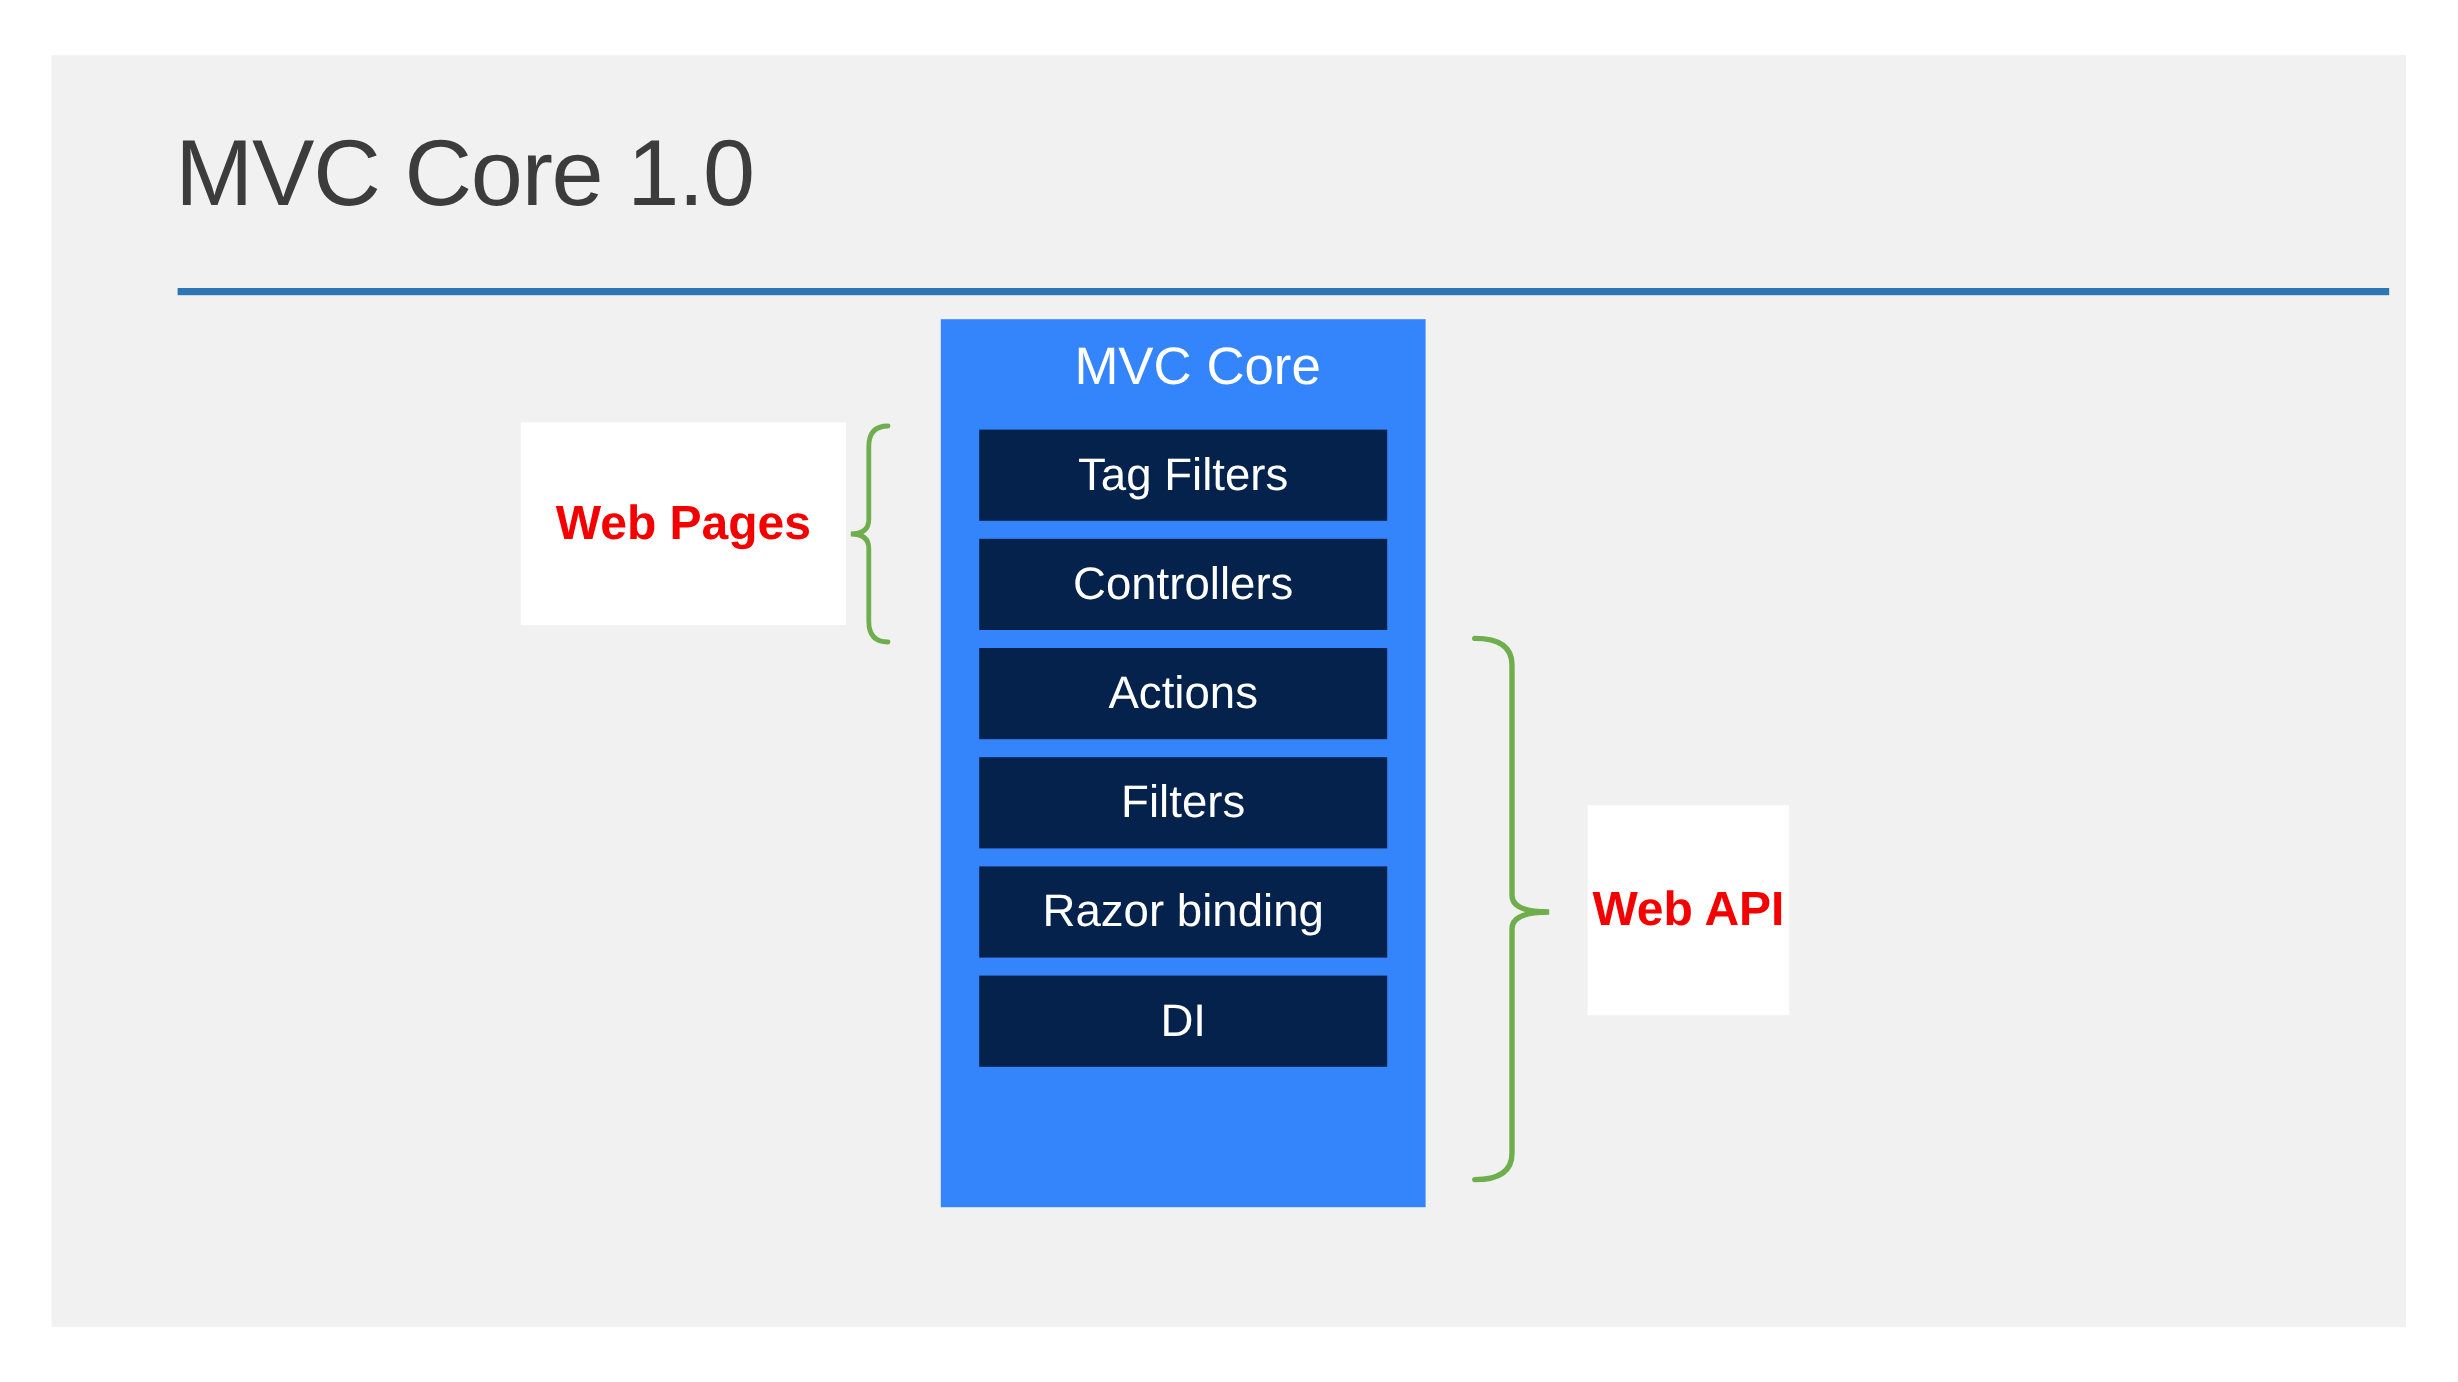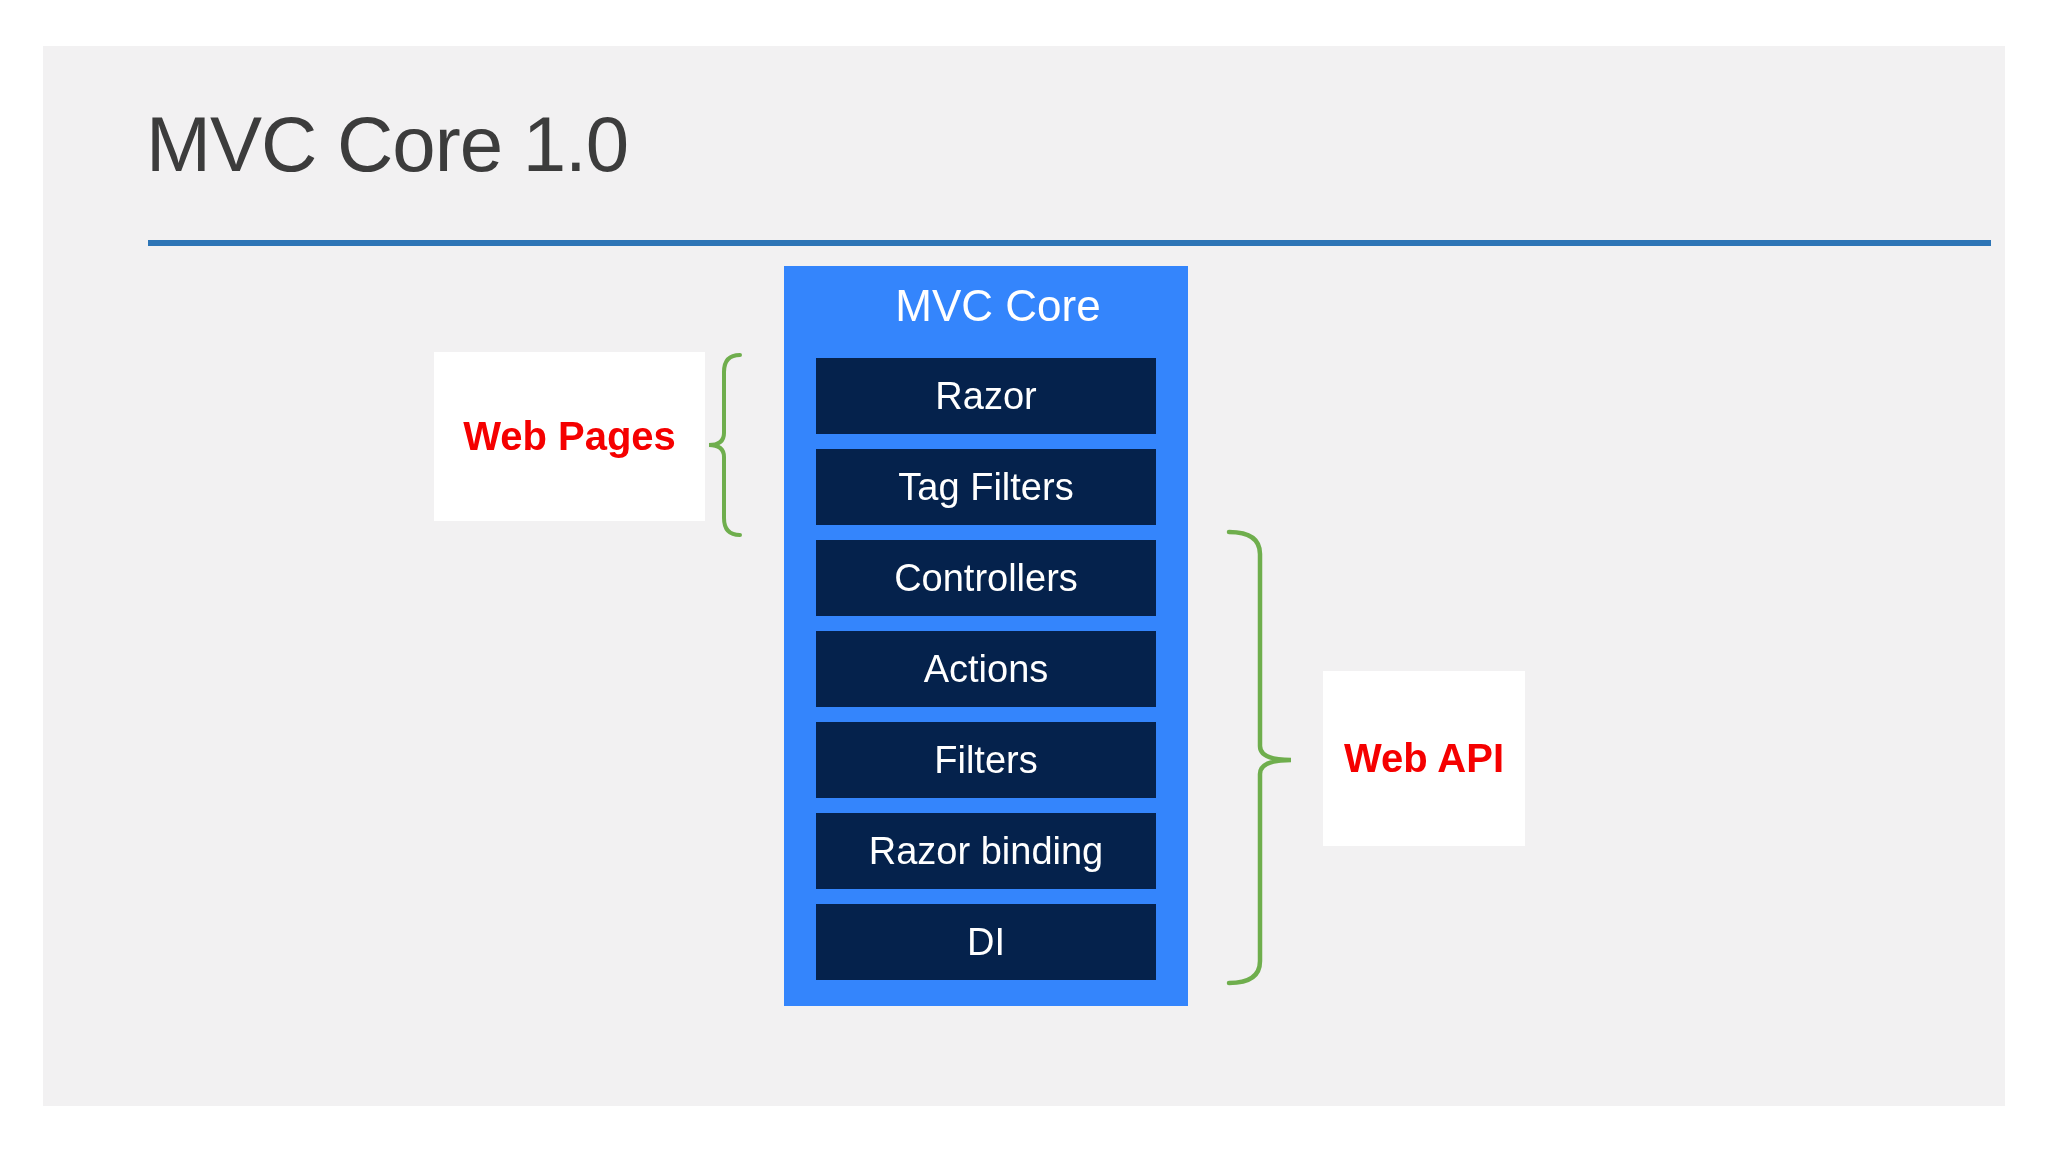--- a/index.html
+++ b/index.html
@@ -43,38 +43,37 @@
     background:var(--item-navy);
     display:flex;align-items:center;justify-content:center;
     color:var(--item-text);font-size:38px;font-weight:400;white-space:nowrap;
   }
   .label-box{
     position:absolute;background:var(--annotation-bg);
     display:flex;align-items:center;justify-content:center;
     color:var(--annotation-red);font-size:40px;white-space:nowrap;font-weight:bold;
   }
   .label-box.web-pages{left:434px;top:352px;width:271px;height:169px;}
-  .label-box.web-api{left:1323px;top:671px;width:202px;height:175px;}
+  .label-box.web-api{left:1323px;top:671px;width:168px;height:175px;}
   .brace-overlay{
     position:absolute;left:0;top:0;width:2048px;height:1152px;
     pointer-events:none;
   }
   .brace-overlay path{fill:none;stroke:var(--brace-green);stroke-linecap:round;}
 </style>
 </head>
 <body>
 
 <div class="slide">
   <h1 class="slide-title">MVC Core 1.0</h1>
   <div class="title-rule"></div>
 </div>
 
 <div class="container-box">
   <div class="container-title">MVC Core</div>
-  <div class="stack-item">Razor</div>
   <div class="stack-item">Tag Filters</div>
   <div class="stack-item">Controllers</div>
   <div class="stack-item">Actions</div>
   <div class="stack-item">Filters</div>
   <div class="stack-item">Razor binding</div>
   <div class="stack-item">DI</div>
 </div>
 
 <div class="label-box web-pages">
   <span>Web Pages</span>

